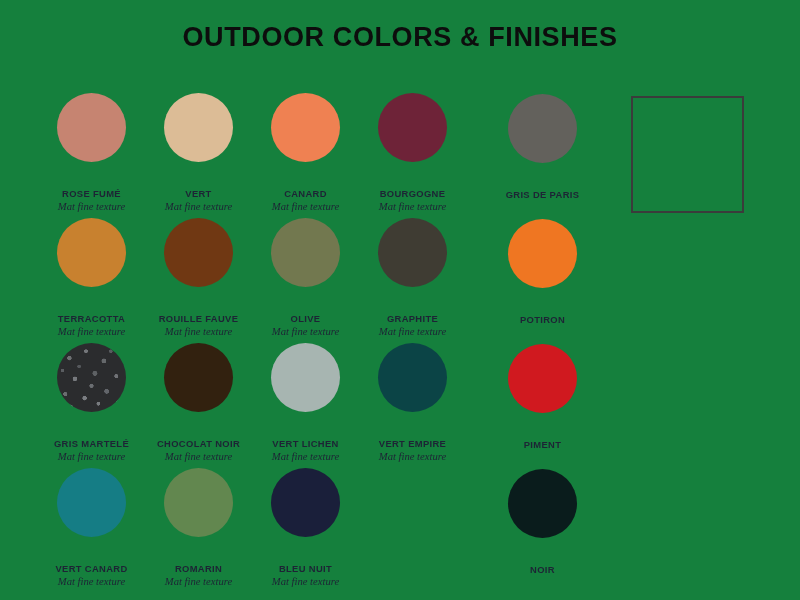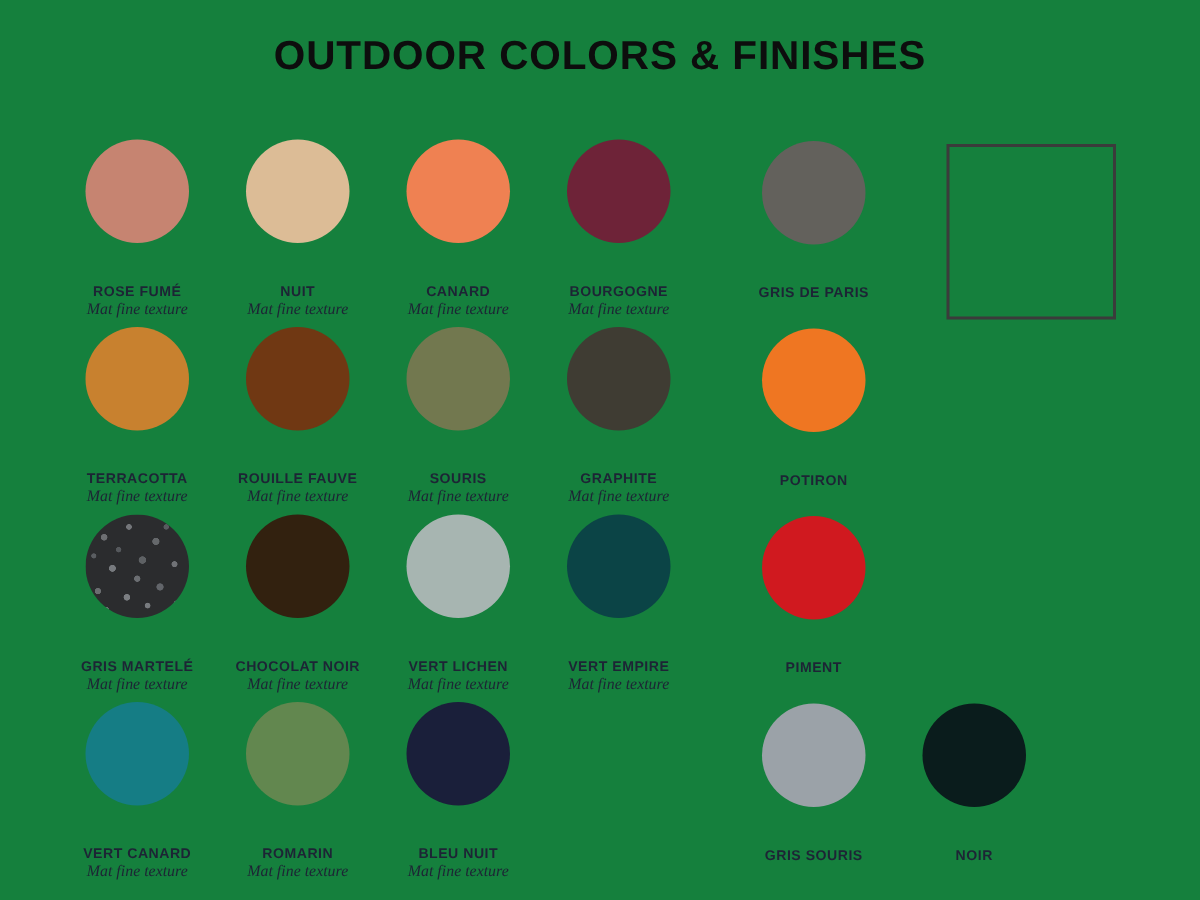--- a/index.html
+++ b/index.html
@@ -130,21 +130,21 @@
           <div class="labels">
             <div class="label-name" style="color: rgb(29, 36, 53);">ROSE FUMÉ</div>
             <div class="label-sub" style="color: rgb(29, 36, 53);">Mat fine texture</div>
           </div>
         </div>
         <div class="cell">
           <div class="swatch-wrap">
             <div class="swatch" style="background: rgb(220, 188, 150);"></div>
           </div>
           <div class="labels">
-            <div class="label-name" style="color: rgb(29, 36, 53);">NUIT</div>
+            <div class="label-name" style="color: rgb(29, 36, 53);">VERT</div>
             <div class="label-sub" style="color: rgb(29, 36, 53);">Mat fine texture</div>
           </div>
         </div>
         <div class="cell">
           <div class="swatch-wrap">
             <div class="swatch" style="background: rgb(239, 129, 82);"></div>
           </div>
           <div class="labels">
             <div class="label-name" style="color: rgb(29, 36, 53);">CANARD</div>
             <div class="label-sub" style="color: rgb(29, 36, 53);">Mat fine texture</div>
@@ -186,21 +186,21 @@
           <div class="labels">
             <div class="label-name" style="color: rgb(29, 36, 53);">ROUILLE FAUVE</div>
             <div class="label-sub" style="color: rgb(29, 36, 53);">Mat fine texture</div>
           </div>
         </div>
         <div class="cell">
           <div class="swatch-wrap">
             <div class="swatch" style="background: rgb(114, 120, 79);"></div>
           </div>
           <div class="labels">
-            <div class="label-name" style="color: rgb(29, 36, 53);">SOURIS</div>
+            <div class="label-name" style="color: rgb(29, 36, 53);">OLIVE</div>
             <div class="label-sub" style="color: rgb(29, 36, 53);">Mat fine texture</div>
           </div>
         </div>
         <div class="cell">
           <div class="swatch-wrap">
             <div class="swatch" style="background: rgb(63, 60, 51);"></div>
           </div>
           <div class="labels">
             <div class="label-name" style="color: rgb(29, 36, 53);">GRAPHITE</div>
             <div class="label-sub" style="color: rgb(29, 36, 53);">Mat fine texture</div>
@@ -293,28 +293,20 @@
         </div>
         <div class="cell empty">
           <div class="swatch-wrap">
             <div class="swatch"></div>
           </div>
           <div class="labels">
             <div class="label-name" style="color: rgb(29, 36, 53);"></div>
           </div>
         </div>
         <div class="gap-col"></div>
-        <div class="cell">
-          <div class="swatch-wrap">
-            <div class="swatch" style="background: rgb(155, 162, 168);"></div>
-          </div>
-          <div class="labels">
-            <div class="label-name" style="color: rgb(29, 36, 53);">GRIS SOURIS</div>
-          </div>
-        </div>
         <div class="cell">
           <div class="swatch-wrap">
             <div class="swatch" style="background: rgb(10, 28, 28);"></div>
           </div>
           <div class="labels">
             <div class="label-name" style="color: rgb(29, 36, 53);">NOIR</div>
           </div>
         </div>
       </div>
       <div class="highlight-box" style="left: 593px; top: 8px; width: 113px; height: 117px; border-color: rgb(59, 59, 59);"></div>

